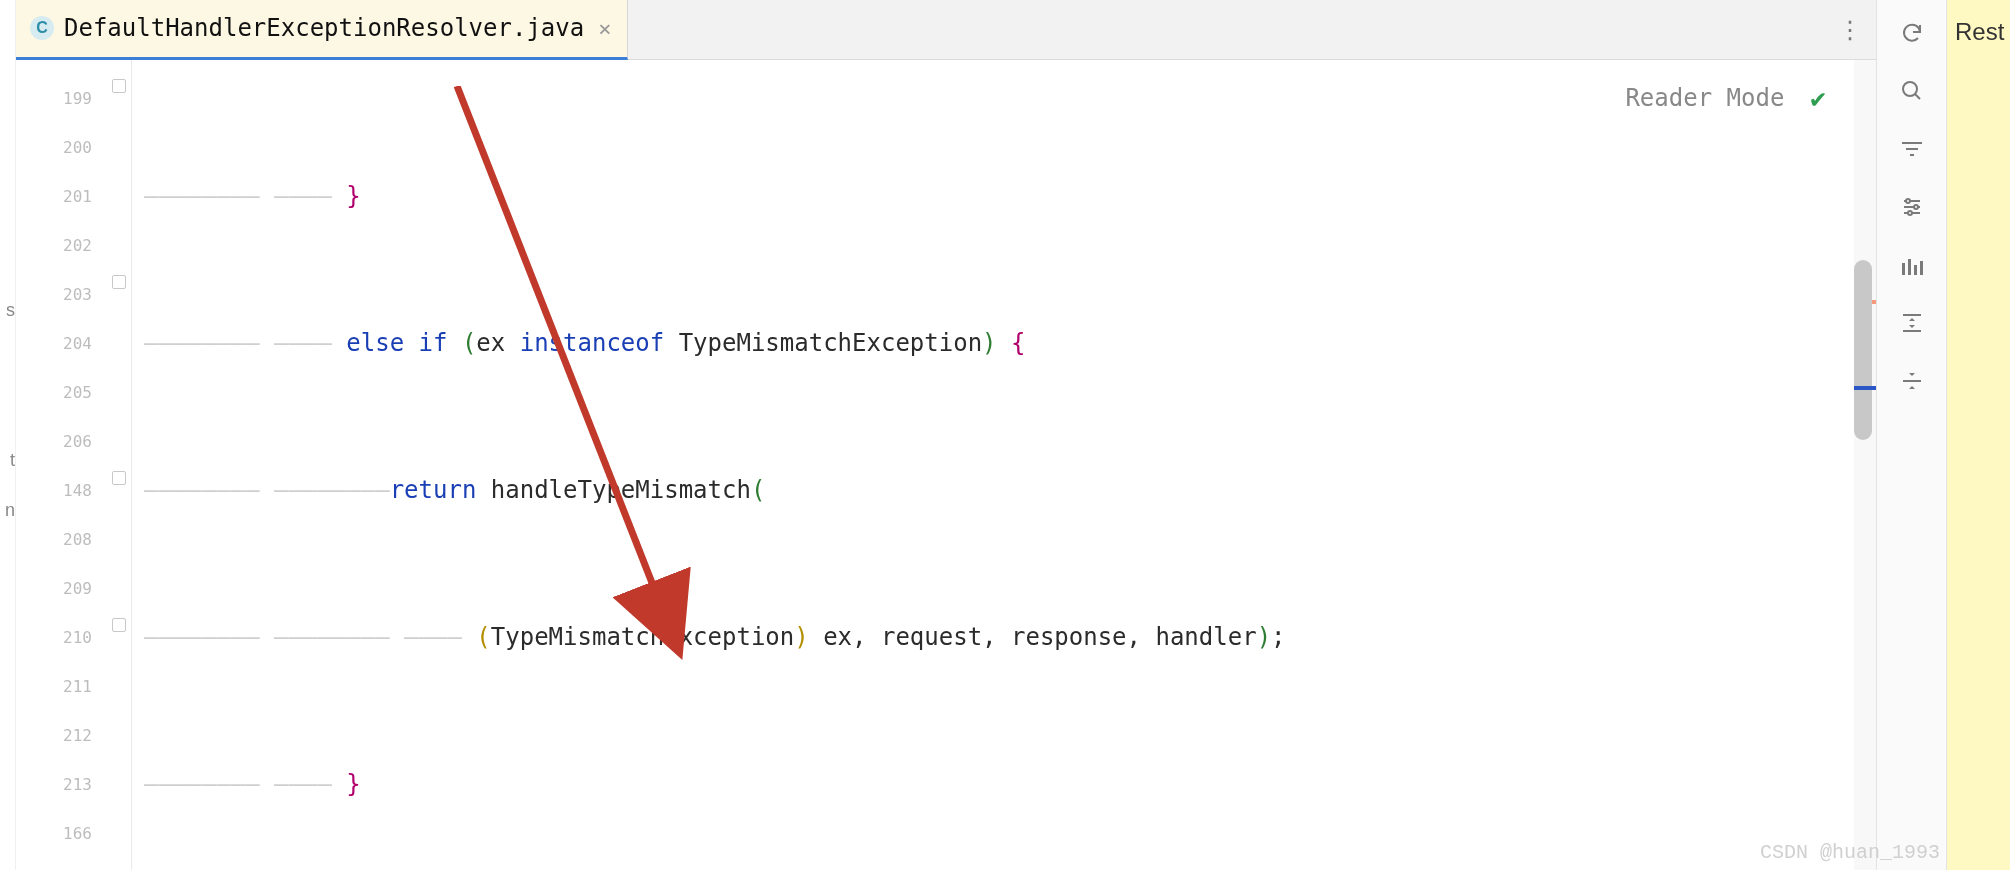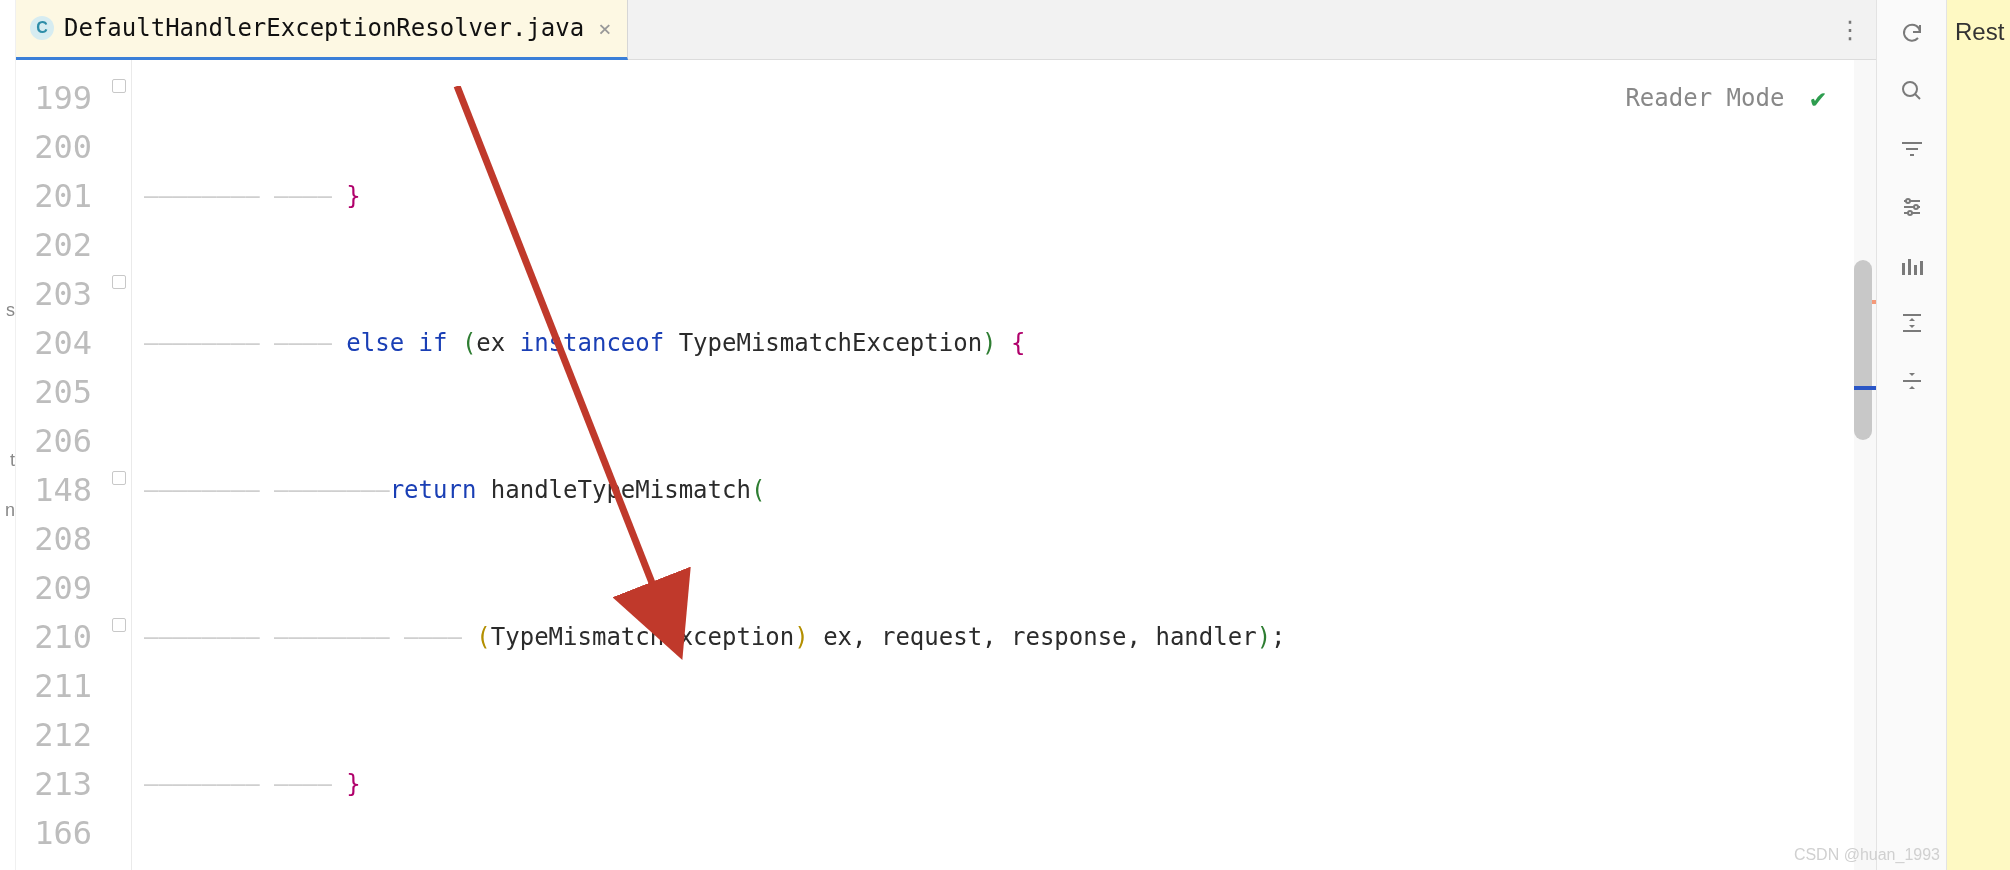--- a/index.html
+++ b/index.html
@@ -100,21 +100,21 @@
     flex: 1 1 auto;
     display: flex;
     position: relative;
     min-height: 0;
   }
   .gutter {
     width: 94px;
     background: #ffffff;
     border-right: 0px solid #eee;
     font-family: monospace;
-    font-size: 32px;
+    font-size: 16px;
     color: #bdbdbd;
     text-align: right;
     padding-right: 18px;
     padding-top: 14px;
     line-height: 49px;
     flex-shrink: 0;
   }
   .gutter div { height: 49px; }
   .fold-gutter {
     width: 22px;
@@ -239,23 +239,23 @@
     position: absolute;
     left: 0; right: 0;
     height: 4px;
     top: 326px;
     background: #2a56c6;
   }
   .watermark {
     position: absolute;
     right: 70px;
     bottom: 6px;
-    font-size: 16px;
+    font-size: 20px;
     color: #d0d0d0;
-    font-family: Liberation Sans, sans-serif;
+    font-family: Liberation Mono, monospace;
   }
 </style>
 </head>
 <body>
 
 <div class="outer">
   <div class="left-sliver">
     <span class="hint" style="top:300px">s</span>
     <span class="hint" style="top:450px">t</span>
     <span class="hint" style="top:500px">n</span>

